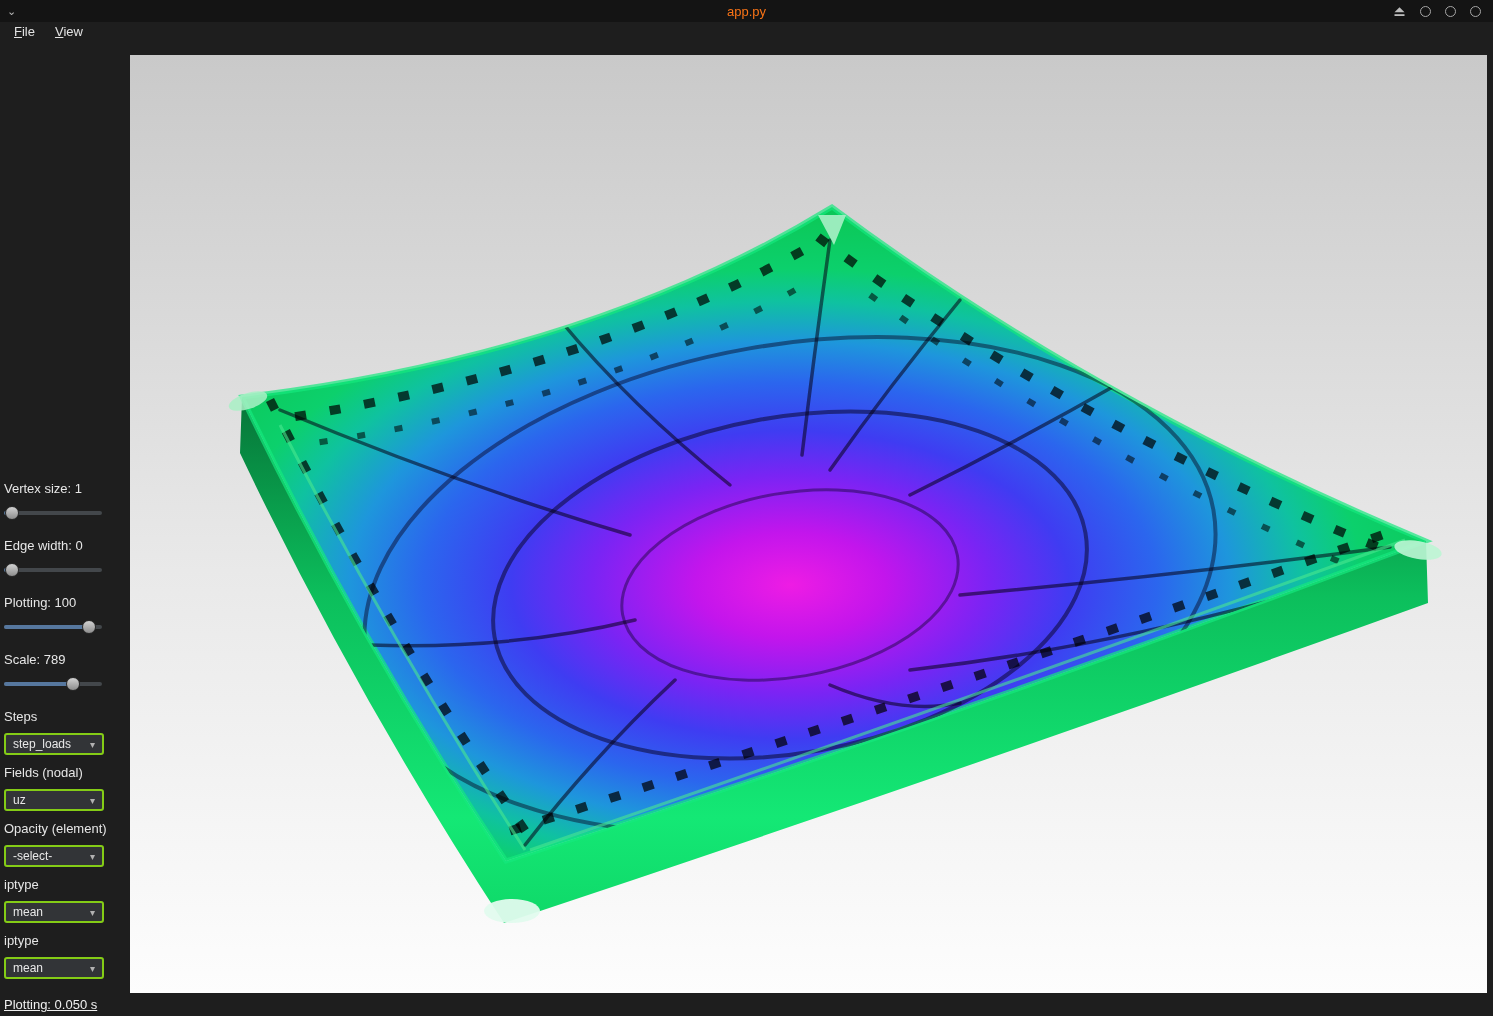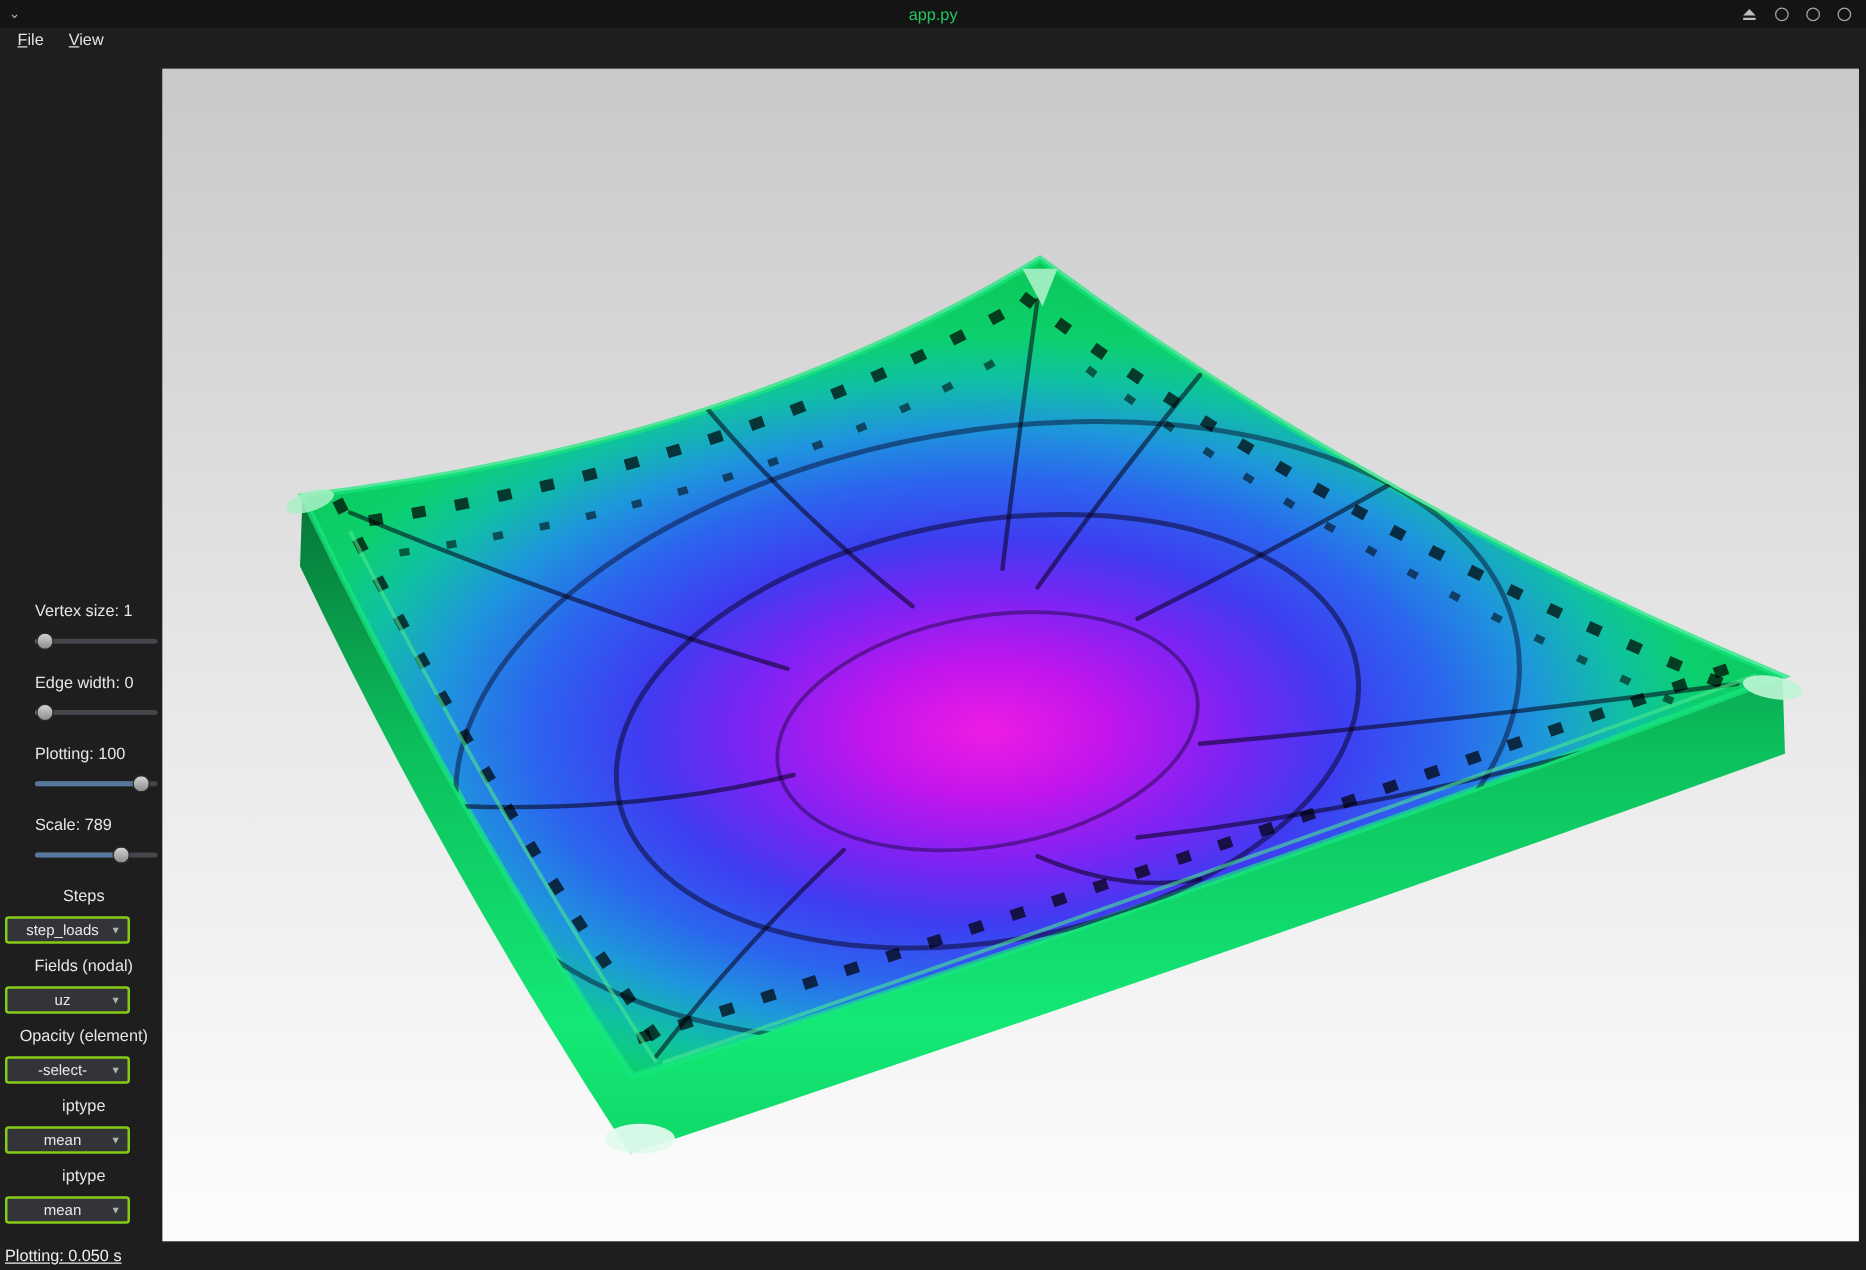--- a/index.html
+++ b/index.html
@@ -6,39 +6,39 @@
   body{
     width:1493px;height:1016px;overflow:hidden;
     background:#1e1e1e;
     font-family:"Liberation Sans",sans-serif;
     color:#dcdcdc;
     -webkit-font-smoothing:antialiased;
   }
   
   .titlebar{height:22px;background:#141414;position:relative;display:flex;align-items:center;}
   .titlebar .chevron{margin-left:7px;font-size:11px;color:#b9b9b9;line-height:1;z-index:2;}
-  .titlebar .title{position:absolute;left:0;right:0;text-align:center;font-size:13px;color:#22c55e;}
+  .titlebar .title{position:absolute;left:0;right:0;text-align:center;font-size:13px;color:#f97316;}
   .win-controls{margin-left:auto;display:flex;align-items:center;gap:14px;padding-right:12px;z-index:2;}
   .eject-svg{display:block;}
   .circle-btn{width:11px;height:11px;border:1.5px solid #a6a6a6;border-radius:50%;box-sizing:border-box;display:inline-block;}
   
   .menubar{height:23px;background:#1e1e1e;display:flex;align-items:flex-start;padding-left:4px;font-size:13px;}
   .menu-item{padding:2px 10px;color:#e2e2e2;display:inline-block;}
   .menu-item::first-letter{text-decoration:underline;}
   
   .content{display:flex;height:948px;}
   .sidebar{width:130px;box-sizing:border-box;padding:436px 0 0 4px;font-size:13px;flex:none;}
   .ctl-label{margin-bottom:9px;color:#e6e6e6;}
-  .slider-group{margin-bottom:17px;margin-left:24px;}
+  .slider-group{margin-bottom:17px;}
   .slider{position:relative;height:16px;width:98px;}
   .track{position:absolute;top:6px;left:0;right:0;height:4px;background:#43474b;border-radius:2px;}
   .fill{height:100%;background:#56779e;border-radius:2px;width:0;}
   .knob{position:absolute;top:1px;width:14px;height:14px;border-radius:50%;
         background:linear-gradient(#d2d2d2,#8d8d8d);border:1px solid #2a2a2a;box-sizing:border-box;}
-  .select-group{margin-bottom:10px;text-align:center;}
+  .select-group{margin-bottom:10px;}
   .select{width:100px;height:22px;background:#323437;border:2px solid #84cc16;border-radius:3px;
           display:flex;align-items:center;padding:0 7px;box-sizing:border-box;}
   .select-value{flex:1;font-size:12px;color:#e8e8e8;white-space:nowrap;overflow:hidden;}
   .select-arrow{font-size:10px;color:#b2b2b2;margin-left:3px;}
   
   .viewport{flex:1;margin:10px 6px 0 0;background:#ffffff;position:relative;}
   .viewport svg{display:block;}
   
   .statusbar{height:23px;display:flex;align-items:center;padding-left:4px;font-size:13px;color:#efefef;text-decoration:underline;}
 </style>

